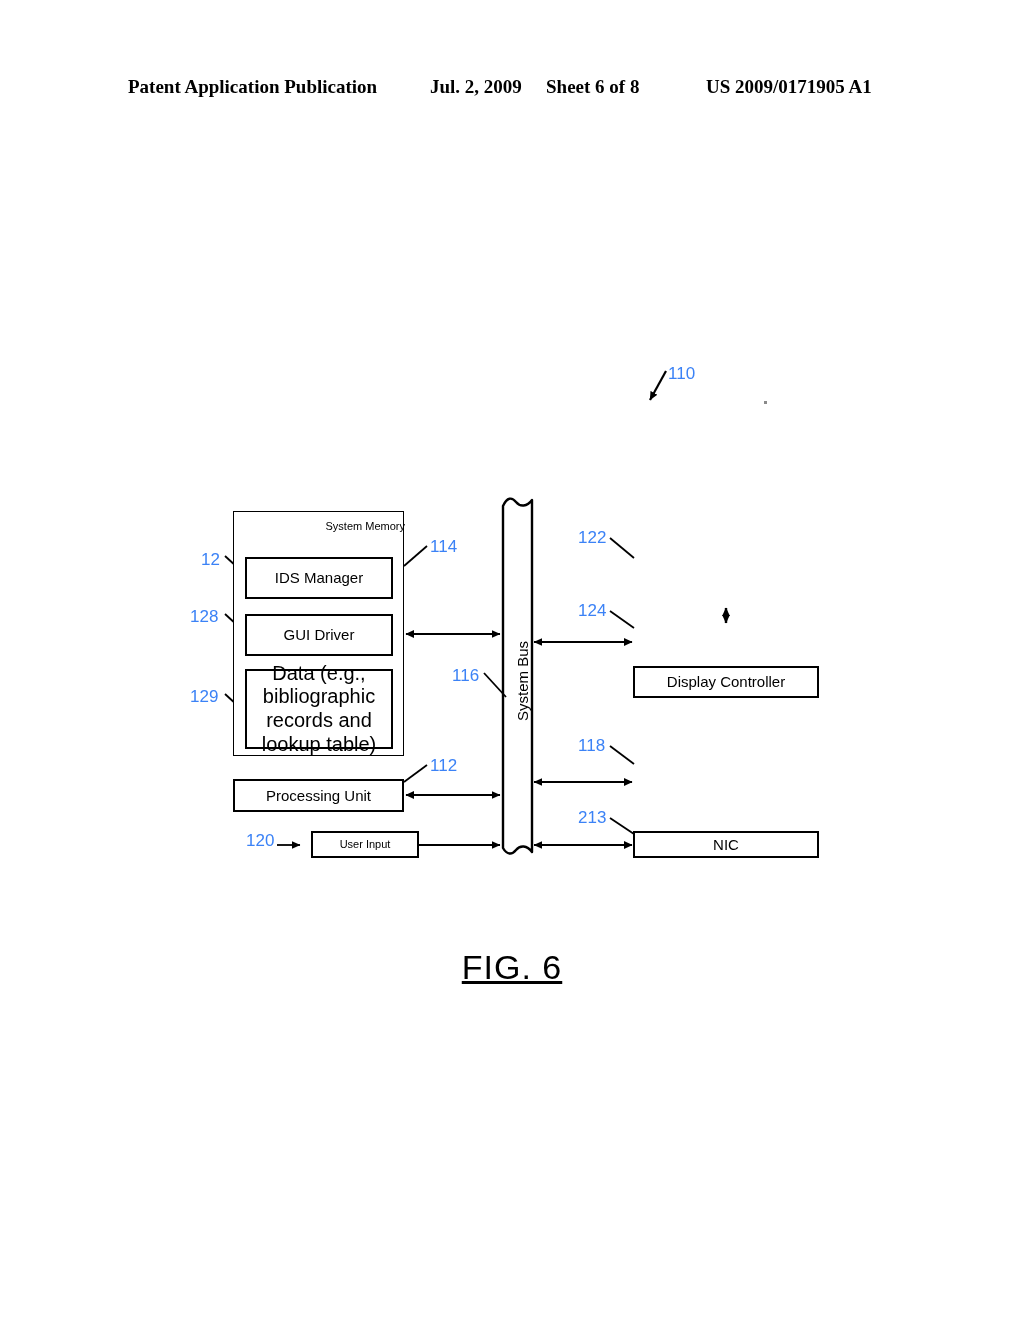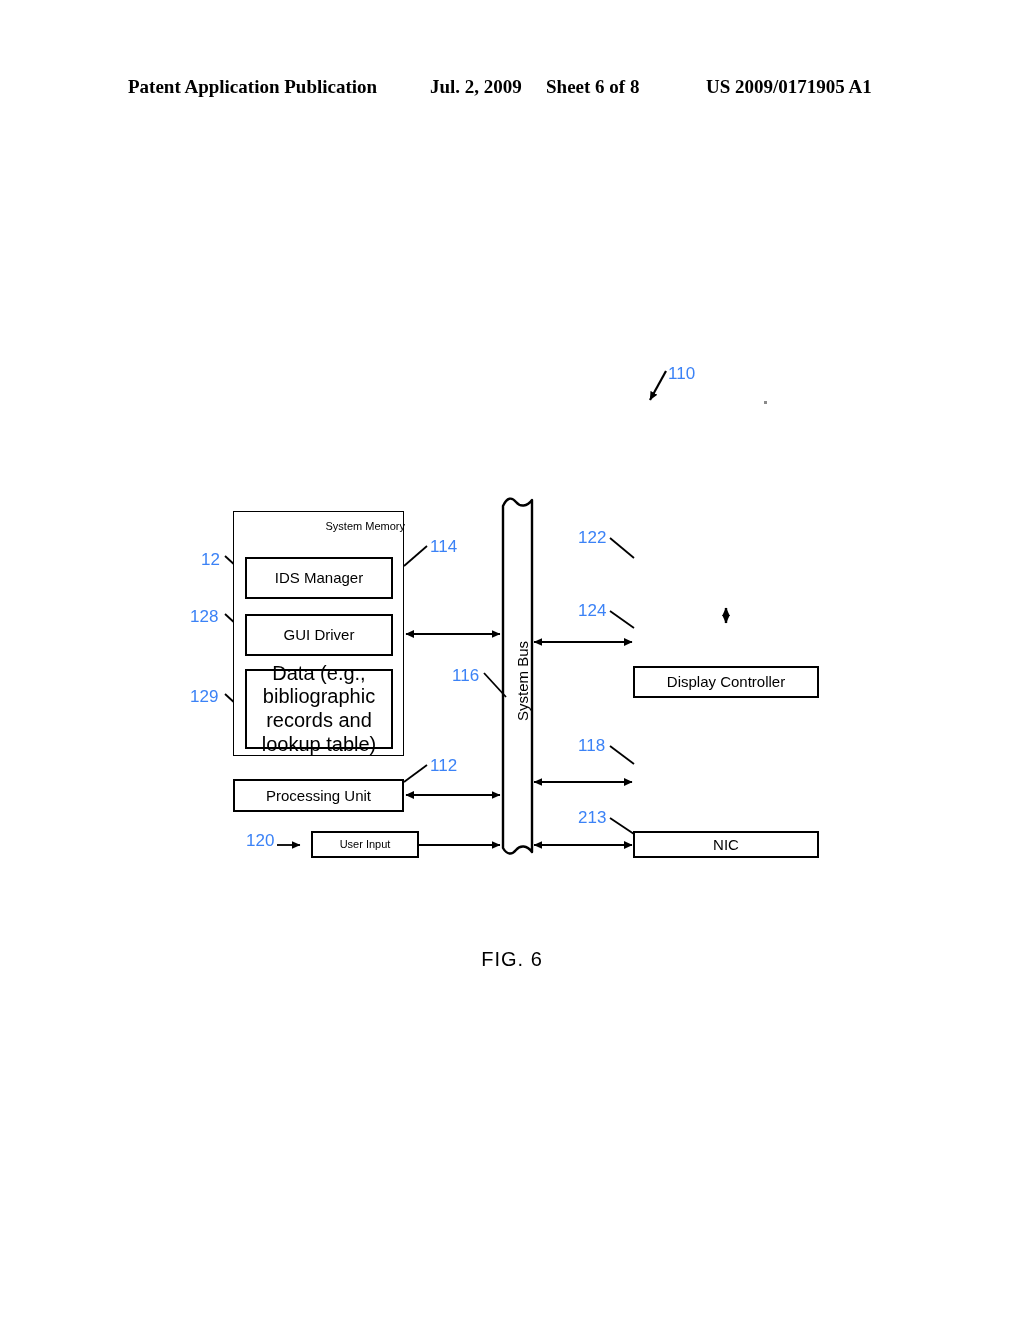--- a/index.html
+++ b/index.html
@@ -129,22 +129,23 @@
   #ref-118 { left: 578px; top: 736px; }
   #ref-126 { left: 578px; top: 808px; }
 
   
   #fig-caption {
     position: absolute;
     left: 0;
     top: 948px;
     width: 1024px;
     text-align: center;
-    font-size: 20px;
+    font-size: 34px;
     letter-spacing: 1px;
+    text-decoration: underline;
   }
 
   
   #overlay {
     position: absolute;
     left: 0;
     top: 0;
     width: 1024px;
     height: 1320px;
     pointer-events: none;

